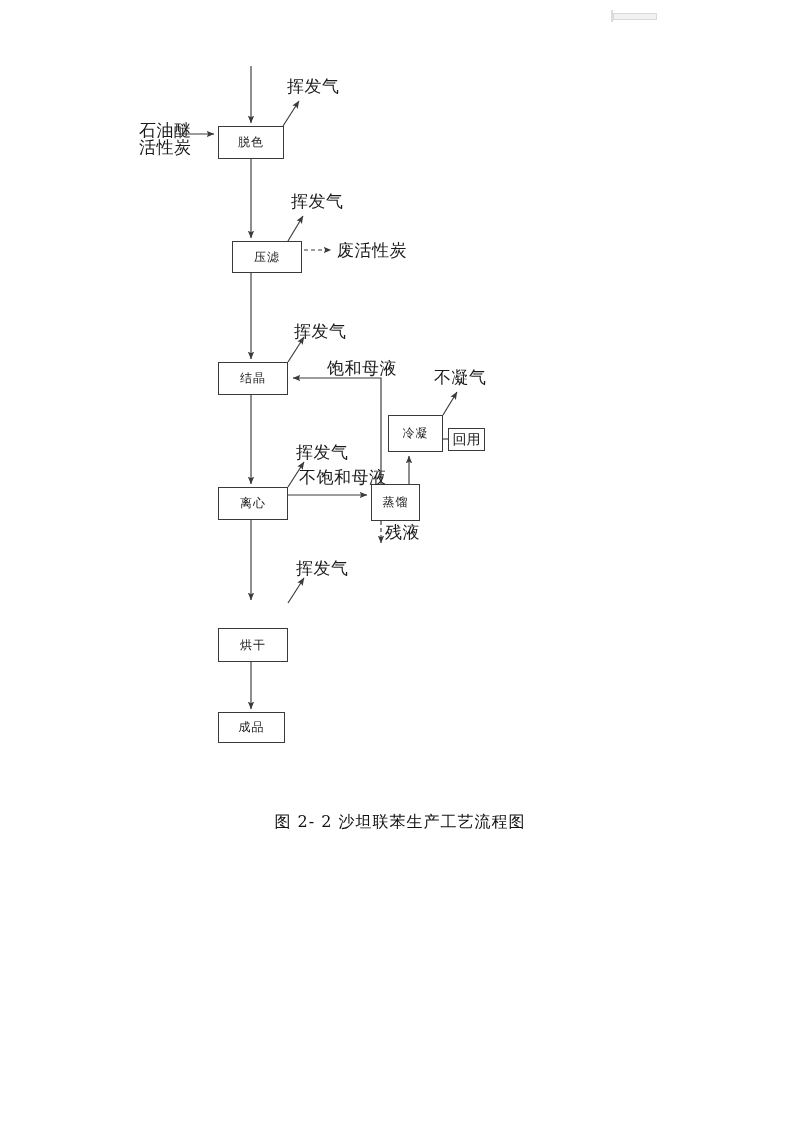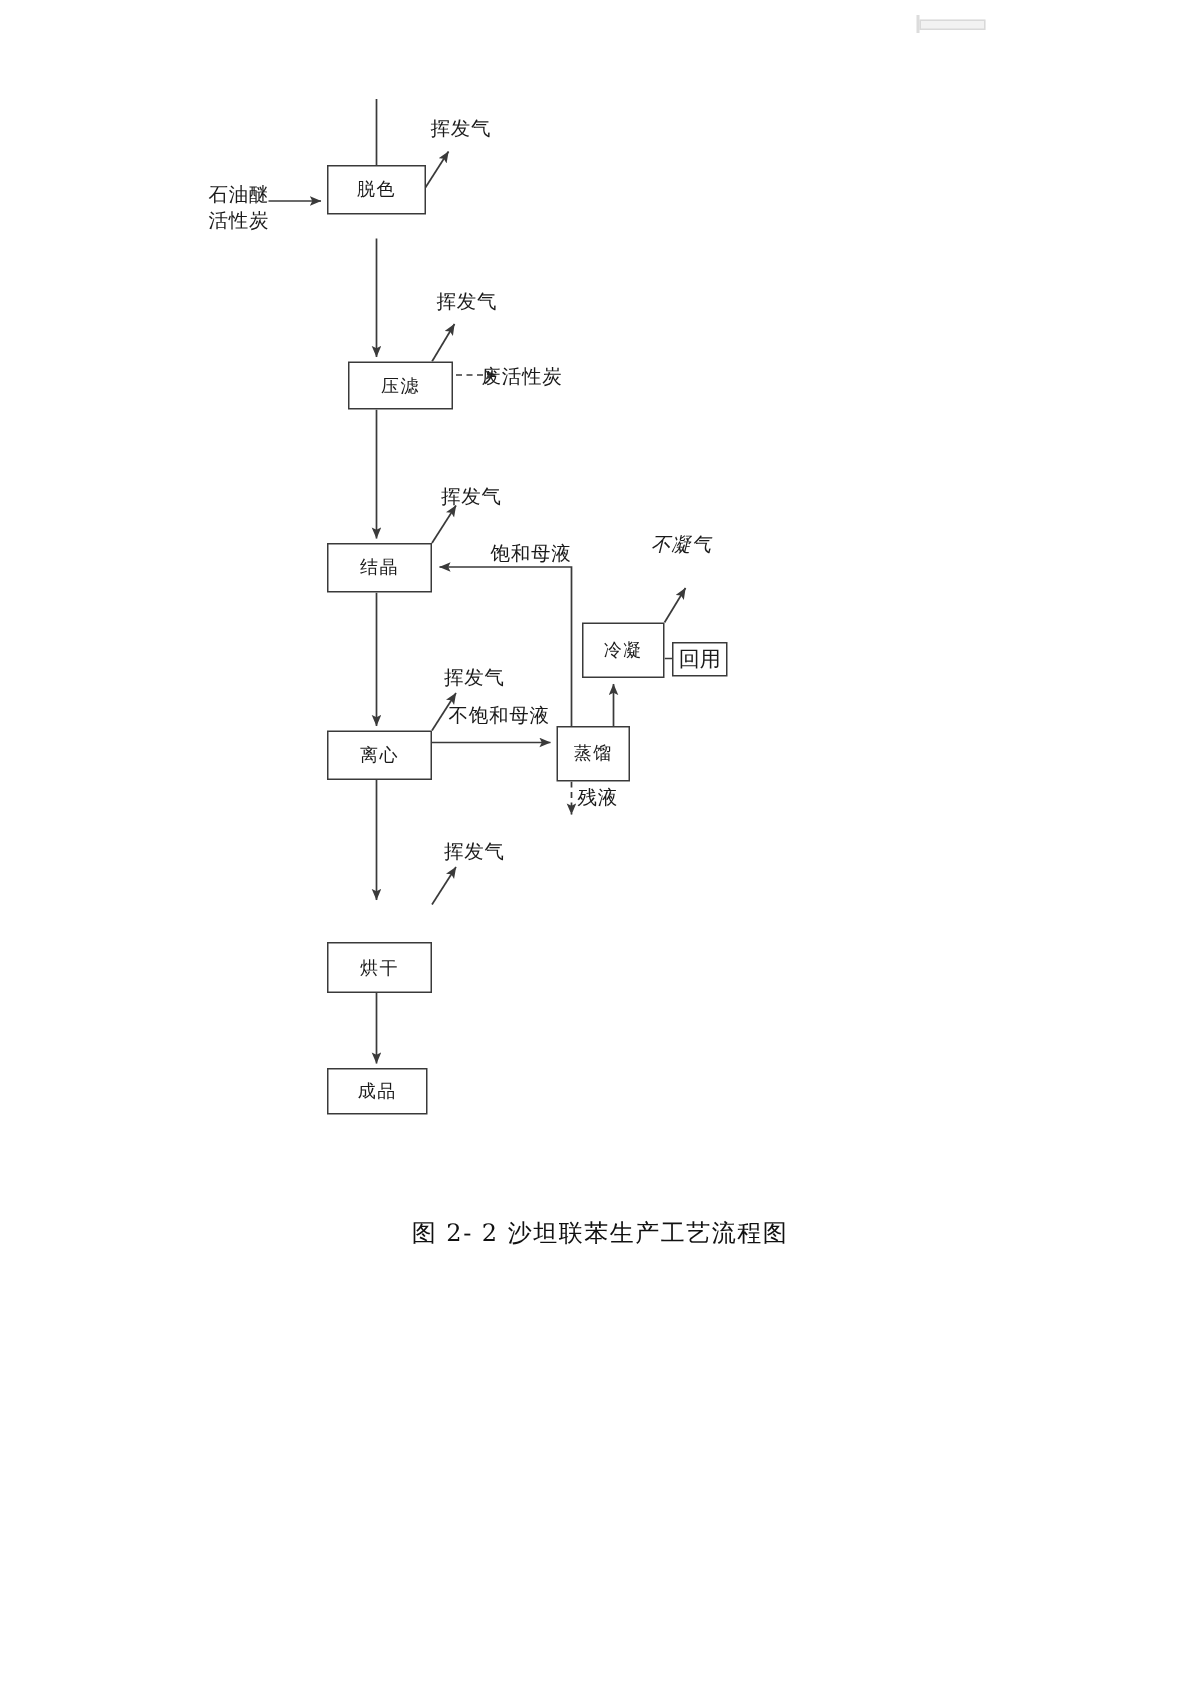--- a/index.html
+++ b/index.html
@@ -59,21 +59,21 @@
     font-size: 12px;
     letter-spacing: 1px;
     white-space: nowrap;
   }
 
   
   .lbl {
     position: absolute;
     color: #1a1a1a;
     font-family: "DejaVu Sans", "Liberation Sans", sans-serif;
-    font-size: 13px;
+    font-size: 17px;
     letter-spacing: 0.5px;
     white-space: nowrap;
     line-height: 15px;
   }
 
   .caption {
     position: absolute;
     left: 0;
     top: 812px;
     width: 800px;
@@ -146,21 +146,21 @@
       <path d="M443,439 L472,439" marker-end="url(#ah)"></path>
 
       <path d="M251,520 L251,600" marker-end="url(#ah)"></path>
 
       <path d="M288,603 L304,578" marker-end="url(#ah)"></path>
 
       <path d="M251,637 L251,709" marker-end="url(#ah)"></path>
     </g>
   </svg>
 
-  <div class="box" style="left:218px;top:110px;width:66px;height:33px;">
+  <div class="box" style="left:218px;top:126px;width:66px;height:33px;">
     <span>脱色</span>
   </div>
 
   <div class="box" style="left:218px;top:241px;width:70px;height:32px;margin-left:14px;">
     <span>压滤</span>
   </div>
 
   <div class="box" style="left:218px;top:362px;width:70px;height:33px;">
     <span>结晶</span>
   </div>
@@ -197,33 +197,33 @@
   </div>
 
   <div class="lbl" style="left:287px;top:79px;">
     <span>挥发气</span>
   </div>
 
   <div class="lbl" style="left:291px;top:194px;">
     <span>挥发气</span>
   </div>
 
-  <div class="lbl" style="left:321px;top:243px;font-family:Liberation Serif, serif;">
+  <div class="lbl" style="left:337px;top:243px;">
     <span>废活性炭</span>
   </div>
 
   <div class="lbl" style="left:294px;top:324px;">
     <span>挥发气</span>
   </div>
 
   <div class="lbl" style="left:327px;top:361px;font-family:Liberation Serif, serif;">
     <span>饱和母液</span>
   </div>
 
-  <div class="lbl" style="left:434px;top:356px;font-style:italic;">
+  <div class="lbl" style="left:434px;top:370px;">
     <span>不凝气</span>
   </div>
 
   <div class="lbl" style="left:296px;top:445px;">
     <span>挥发气</span>
   </div>
 
   <div class="lbl" style="left:299px;top:470px;">
     <span>不饱和母液</span>
   </div>

